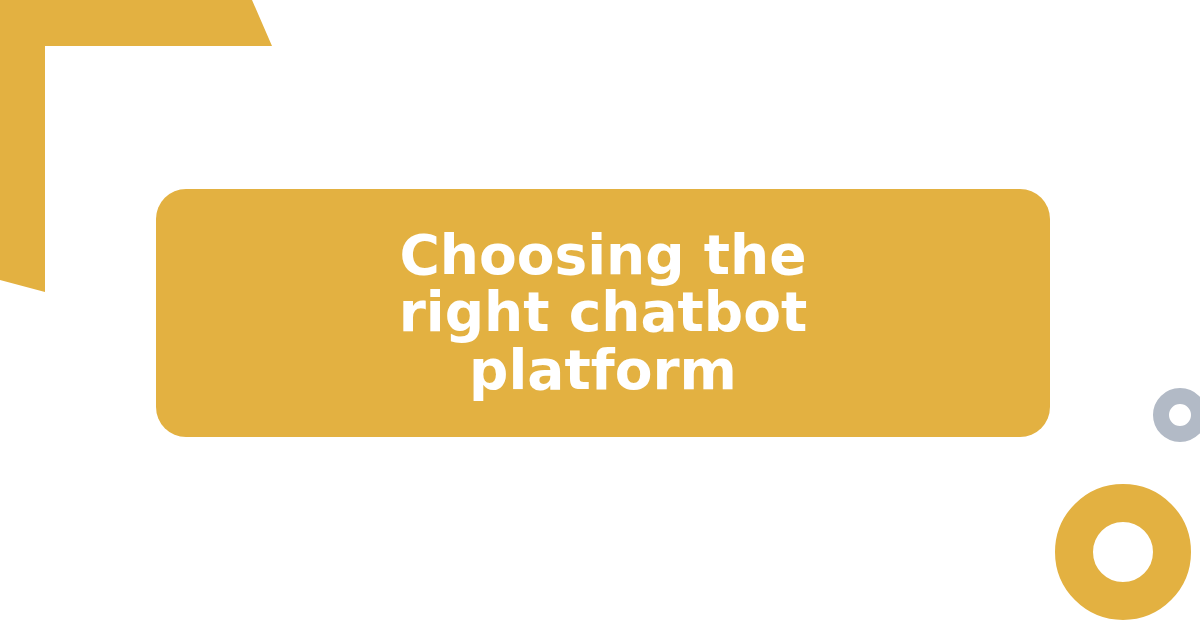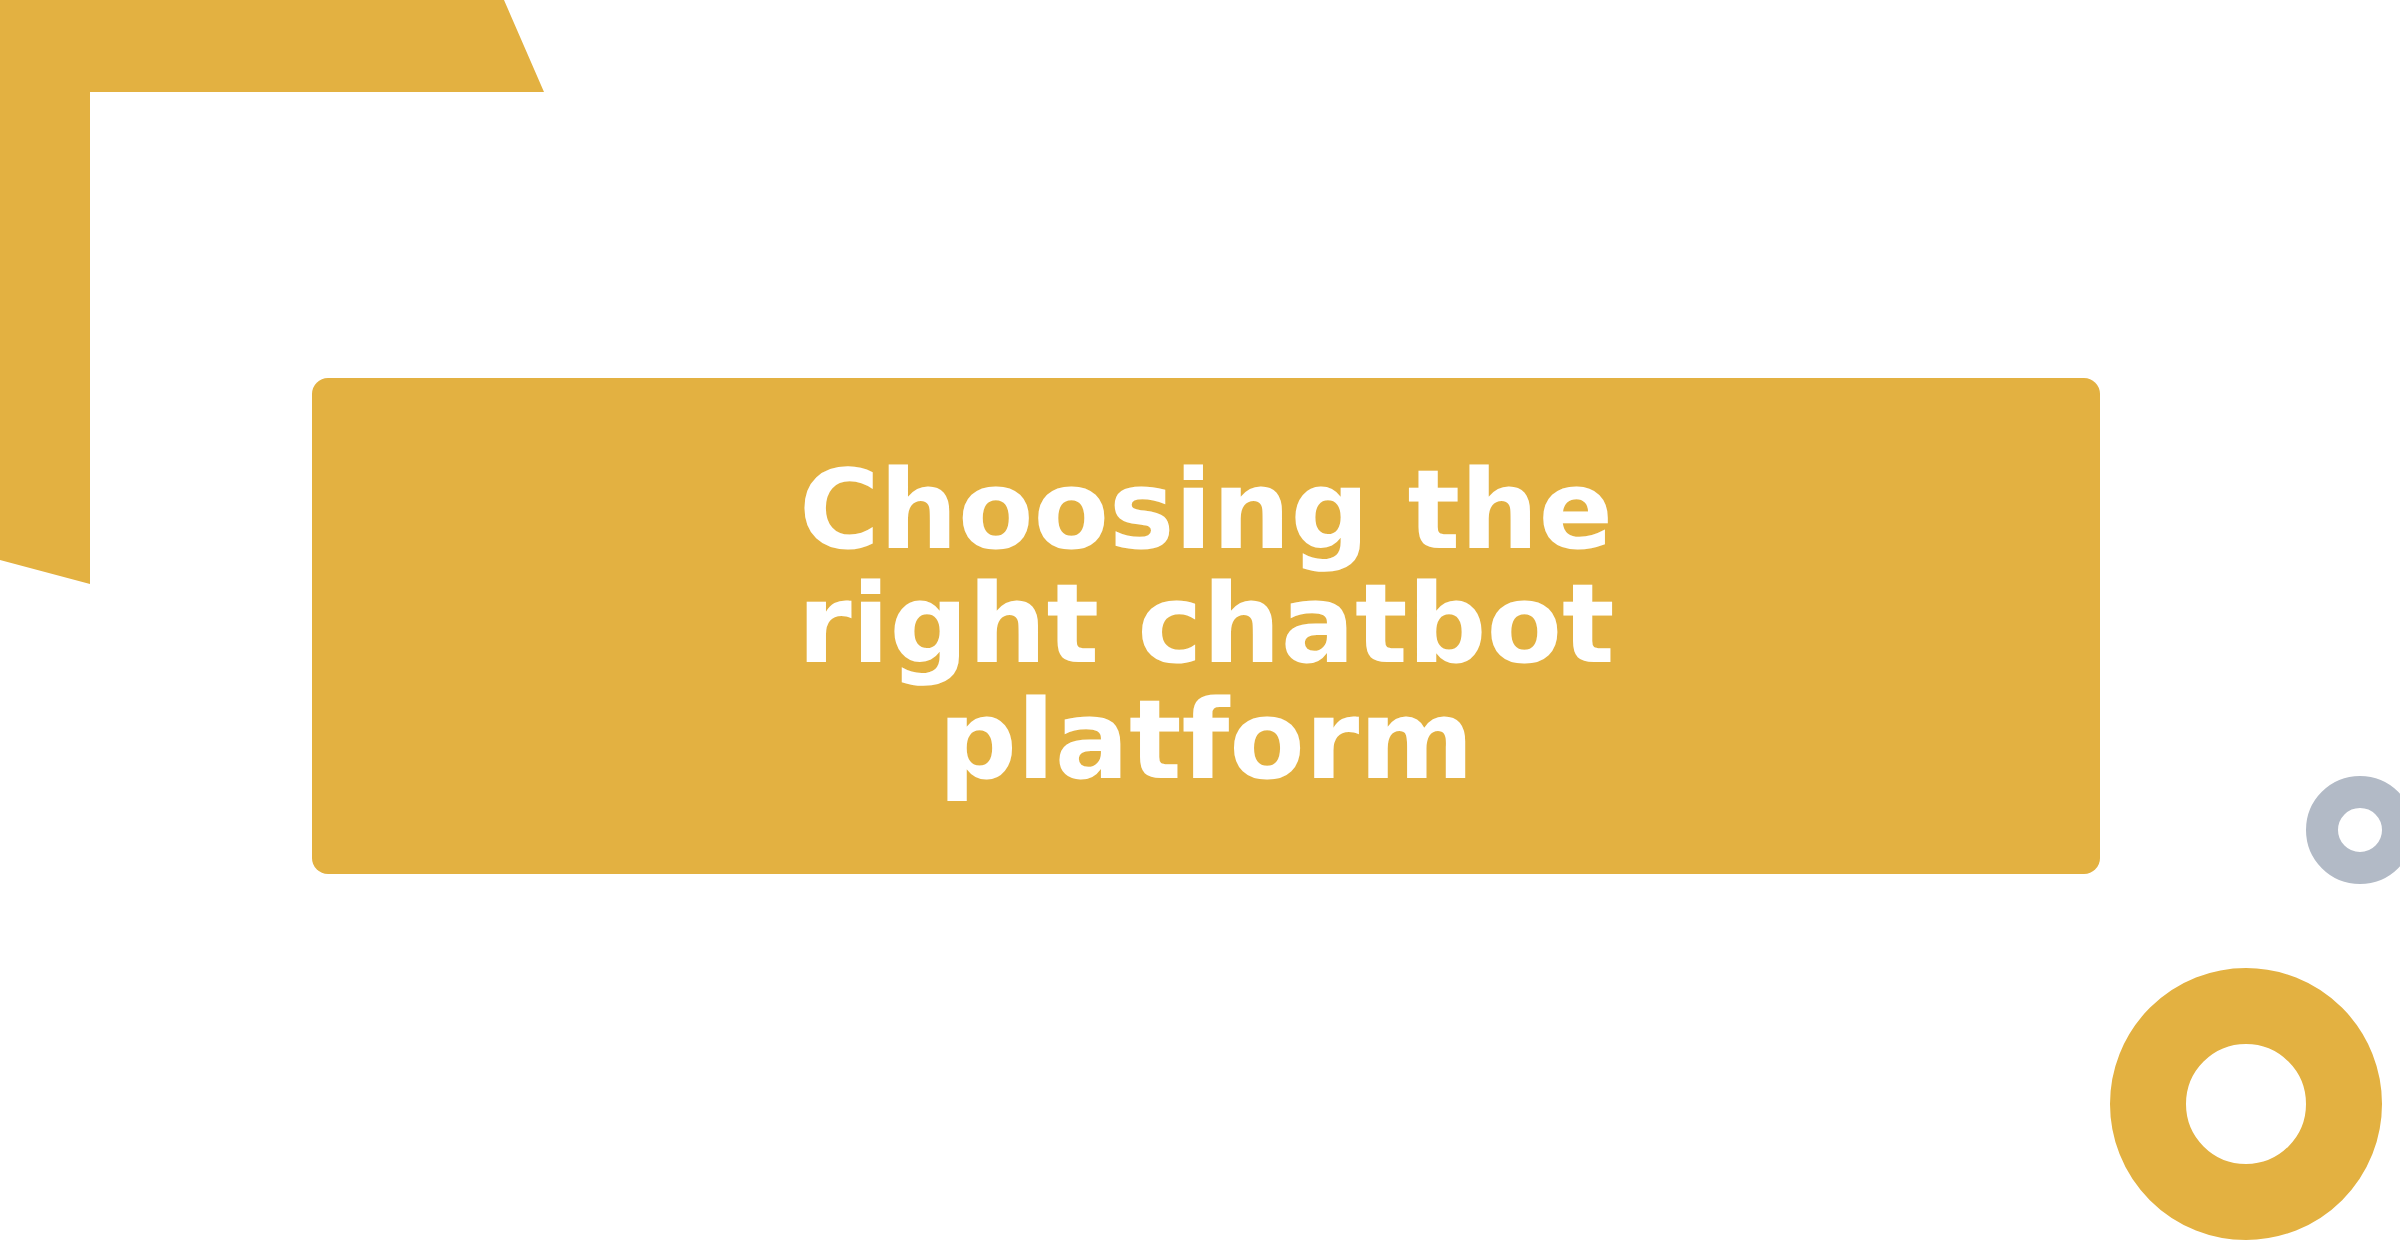--- a/index.html
+++ b/index.html
@@ -38,21 +38,21 @@
     height: 300px;
   }
 
   
   .title-card {
     position: absolute;
     left: 156px;
     top: 189px;
     width: 894px;
     height: 248px;
-    border-radius: 8px;
+    border-radius: 30px;
     background: #E3B141;
     display: flex;
     align-items: center;
     justify-content: center;
     box-sizing: border-box;
     padding: 10px 60px;
   }
 
   .title-text {
     margin: 0;

